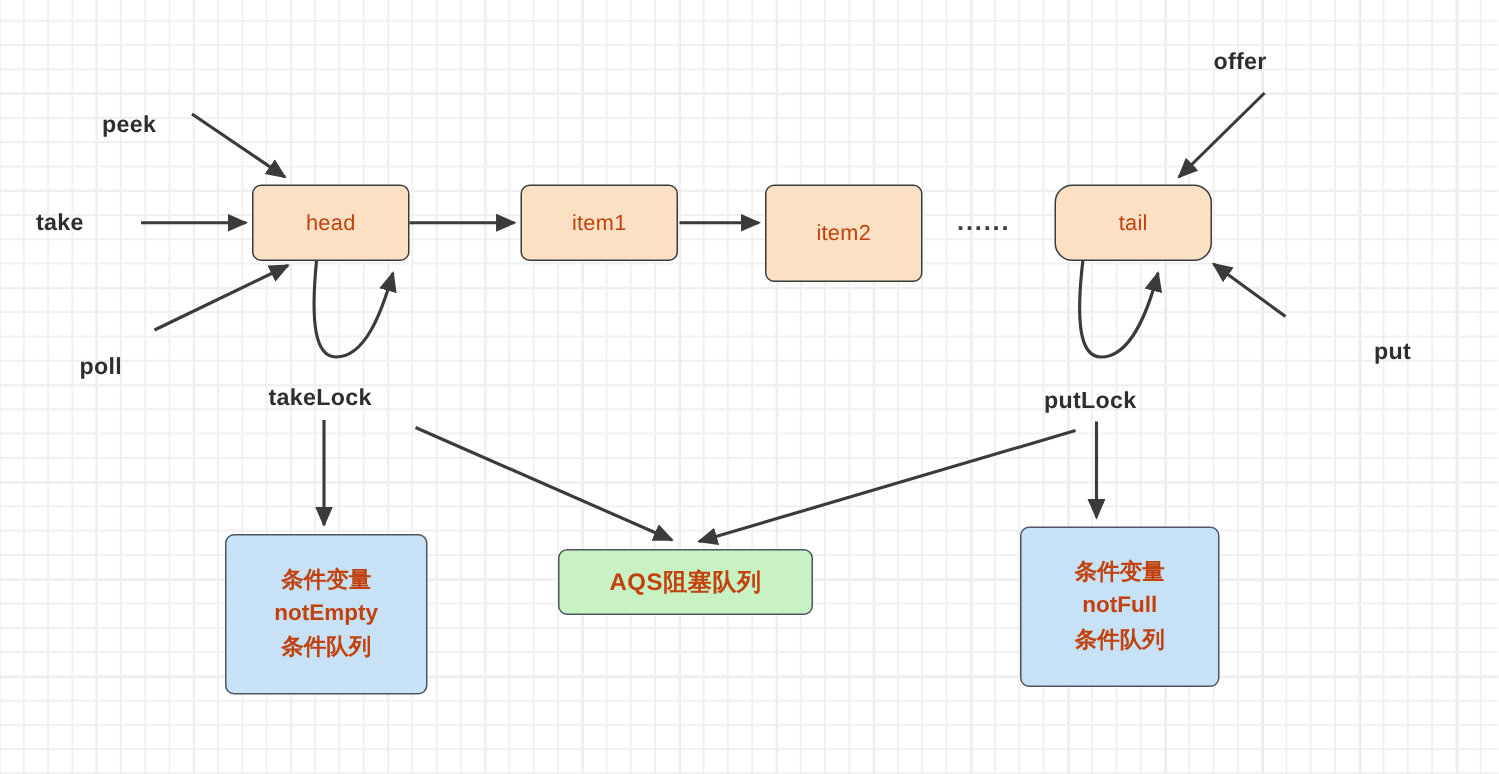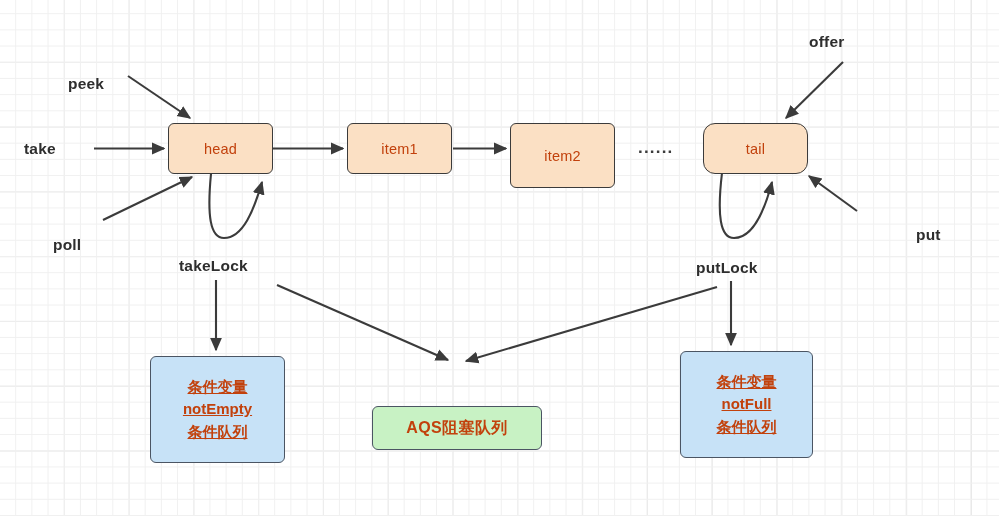--- a/index.html
+++ b/index.html
@@ -50,29 +50,27 @@
     font-size: 14.5px;
     font-weight: 400;
     letter-spacing: .2px;
   }
   .node-cond {
     background: #c7e2f7;
     border-color: #4b5563;
     font-size: 15px;
     font-weight: 700;
     line-height: 1.5;
-    text-decoration: underline;
   }
   .node-aqs {
     background: #c8f2c4;
     border-color: #4b5563;
     font-size: 16px;
     font-weight: 700;
     letter-spacing: .4px;
-    margin-top: 40px;
   }
   .node-cond .cl { display: block; }
   .label {
     position: absolute;
     font-size: 15.5px;
     font-weight: 700;
     color: #2e2e2e;
     white-space: nowrap;
     letter-spacing: .2px;
   }

